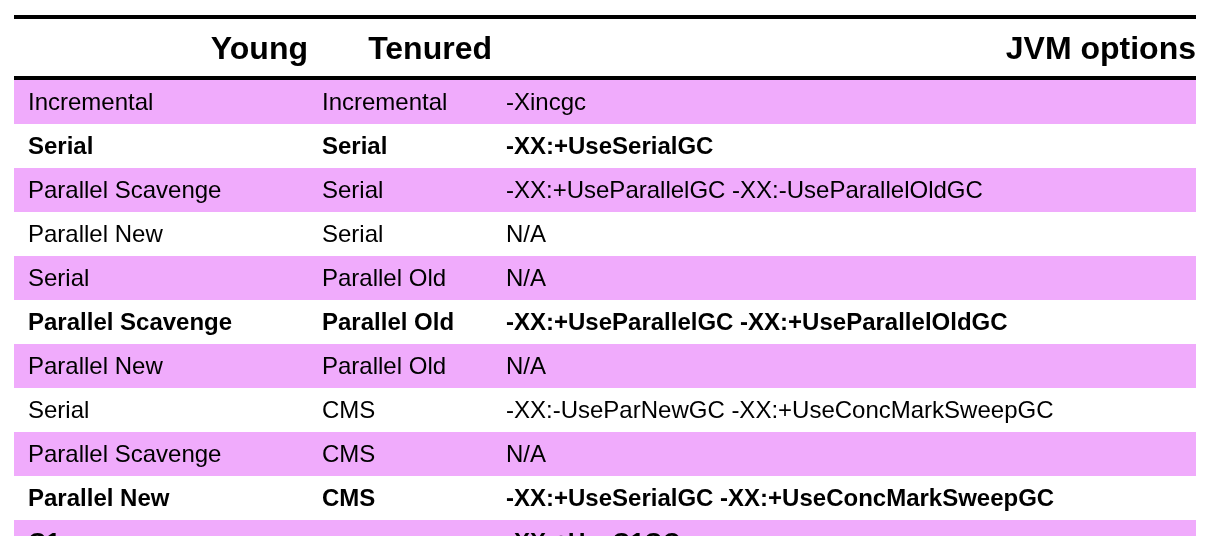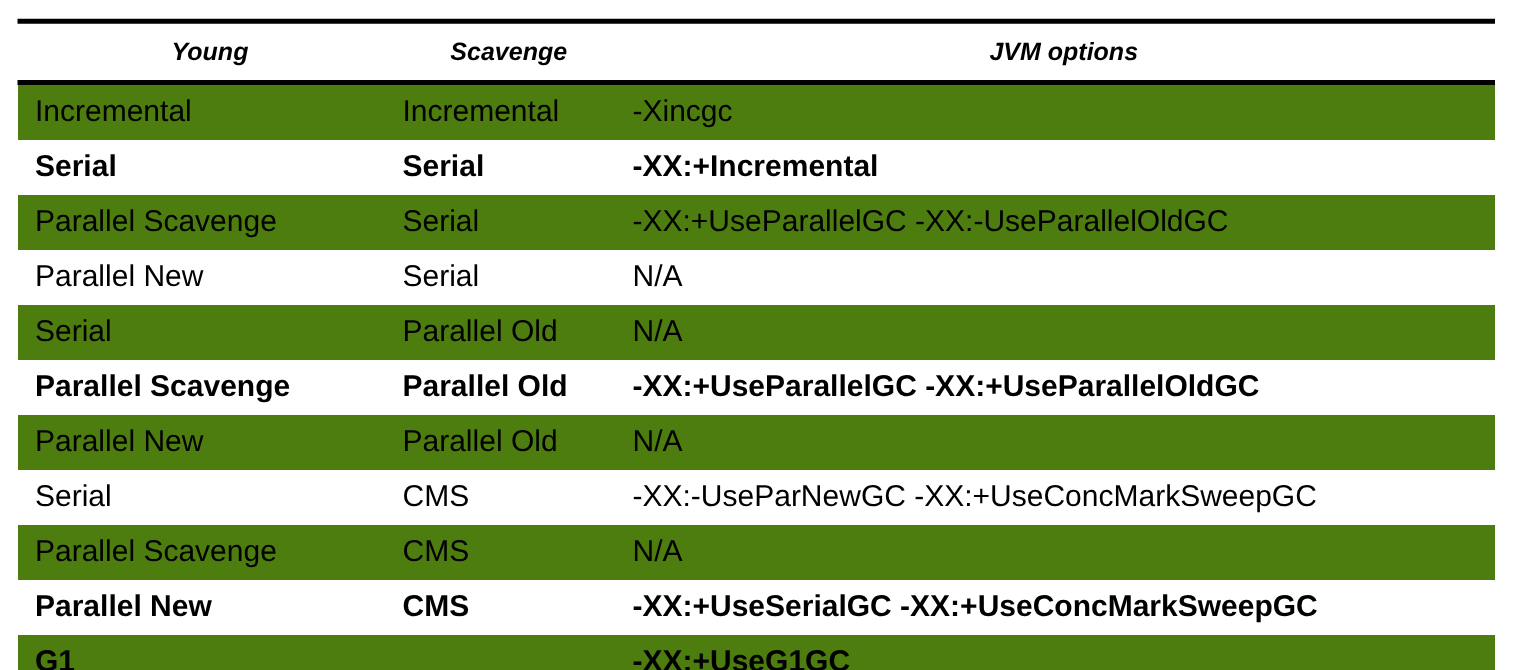--- a/index.html
+++ b/index.html
@@ -29,41 +29,40 @@
     border-bottom: 4px solid #000000;
   }
   table.gc-table col.col-young    { width: 294px; }
   table.gc-table col.col-tenured  { width: 184px; }
   table.gc-table col.col-options  { width: 704px; }
 
   thead tr.header-row {
     border-bottom: 4px solid #000000;
   }
   thead th {
-    text-align: center;
+    text-align: right;
     font-weight: bold;
-    font-size: 20px;
+    font-size: 32px;
     line-height: 1;
     padding: 13px 0 12px 14px;
     vertical-align: middle;
     white-space: nowrap;
-    font-style: italic;
   }
   tbody td {
     text-align: left;
     font-size: 24px;
     line-height: 1;
     padding: 10px 0 10px 14px;
     height: 20px;
     vertical-align: middle;
     white-space: nowrap;
     overflow: hidden;
   }
   tbody tr.shaded td {
-    background: #4d7c0f;
+    background: #f0abfc;
   }
   tbody tr.plain td {
     background: #ffffff;
   }
   tbody tr.bold td {
     font-weight: bold;
   }
   tbody tr td.empty-cell { }
 </style>
 </head>
@@ -72,34 +71,34 @@
 <div id="table-wrap">
   <table class="gc-table">
     <colgroup>
       <col class="col-young">
       <col class="col-tenured">
       <col class="col-options">
     </colgroup>
     <thead>
       <tr class="header-row">
         <th>Young</th>
-        <th>Scavenge</th>
+        <th>Tenured</th>
         <th>JVM options</th>
       </tr>
     </thead>
     <tbody id="table-body">
         <tr class="shaded">
           <td>Incremental</td>
           <td>Incremental</td>
           <td>-Xincgc</td>
         </tr>
         <tr class="plain bold">
           <td>Serial</td>
           <td>Serial</td>
-          <td>-XX:+Incremental</td>
+          <td>-XX:+UseSerialGC</td>
         </tr>
         <tr class="shaded">
           <td>Parallel Scavenge</td>
           <td>Serial</td>
           <td>-XX:+UseParallelGC -XX:-UseParallelOldGC</td>
         </tr>
         <tr class="plain">
           <td>Parallel New</td>
           <td>Serial</td>
           <td>N/A</td>

